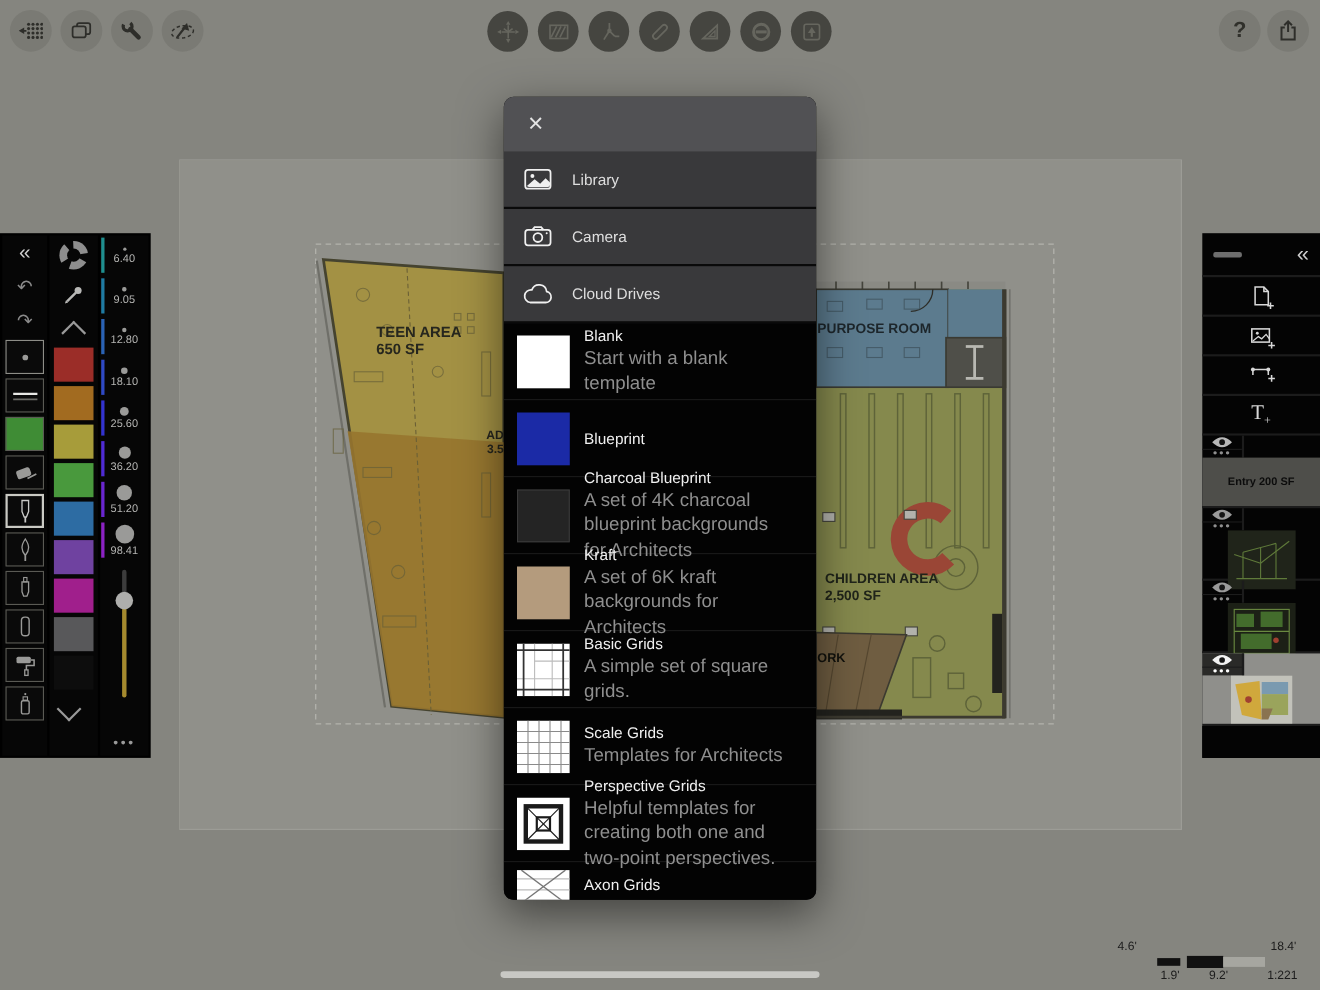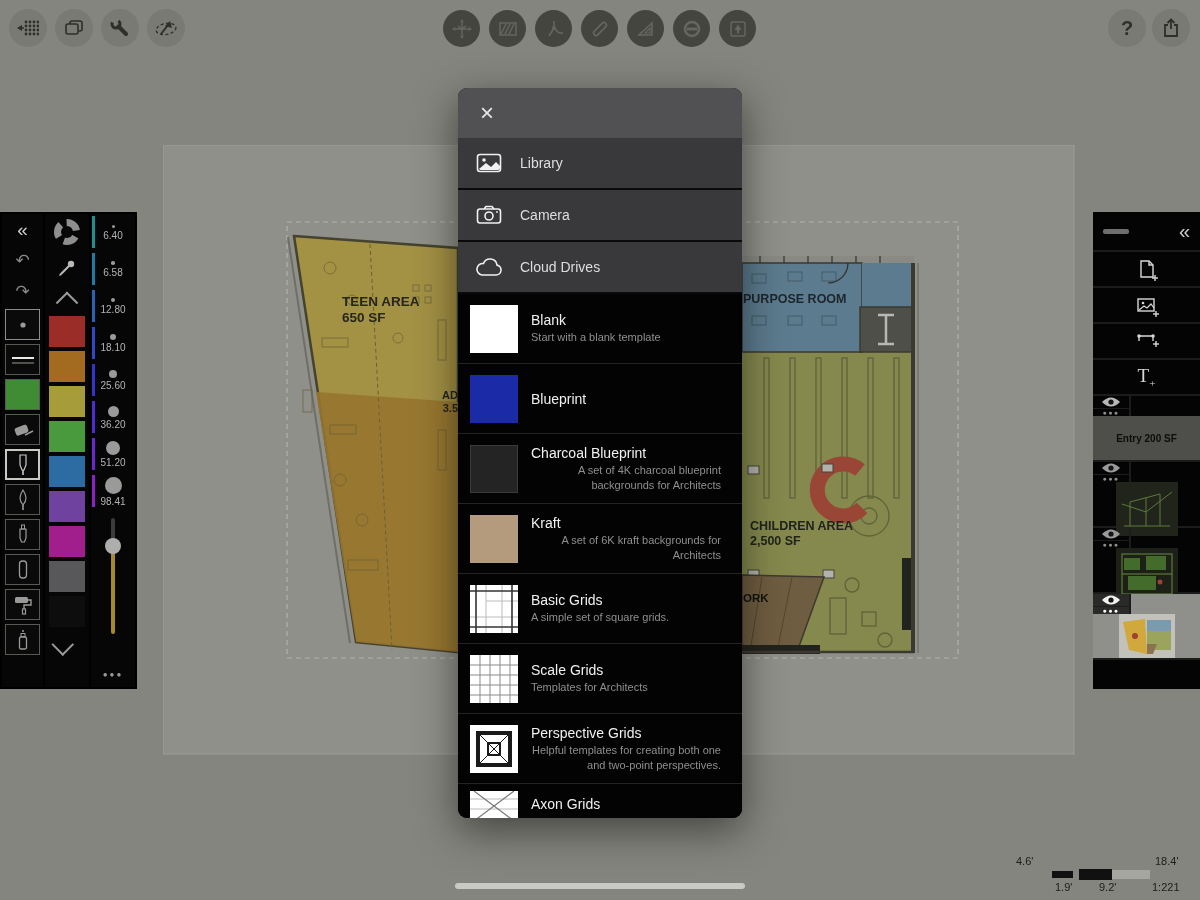--- a/index.html
+++ b/index.html
@@ -63,21 +63,21 @@
   #modal-title { flex:1; text-align:center; color:#fff; font-size:16px; font-weight:bold; }
   #modal-close { position:absolute; left:14px; top:10px; width:30px; height:30px; color:#e4e4e4;
                  font-size:24px; font-weight:300; display:flex; align-items:center; justify-content:center; }
   .src-row { height:52px; background:#39393b; border-bottom:2px solid #0a0a0a; display:flex; align-items:center; padding-left:14px; }
   .src-ic { width:34px; display:flex; justify-content:center; }
   .src-lbl { color:#dedede; font-size:14px; margin-left:14px; }
   .tpl-row { height:70px; display:flex; align-items:center; border-bottom:1px solid #232323; background:#030303; }
   .tpl-thumb { width:48px; height:48px; margin-left:12px; flex:none; }
   .tpl-txt { margin-left:13px; padding-right:8px; }
   .tpl-name { color:#f0f0f0; font-size:14px; }
-  .tpl-desc { color:#8f8f8f; font-size:11px; line-height:1.32; margin-top:2px; max-width:190px;text-align:right; }
+  .tpl-desc { color:#8f8f8f; font-size:17px; line-height:1.32; margin-top:2px; max-width:190px; }
   .th-blank { background:#ffffff; }
   .th-blue { background:#1b2aa6; }
   .th-char { background:#242424; border:1px solid #3a3a3a; }
   .th-kraft { background:#b49b7d; }
 
   
   #home-bar { left:455px; top:883px; width:290px; height:6px; border-radius:3px; background:#d4d4d0; opacity:.85; }
   .scale-lbl { position:absolute; font-size:11px; color:#1c1c1c; }
   .scale-bar { position:absolute; }
   text { font-family:"Liberation Sans", sans-serif; }
@@ -394,21 +394,21 @@
 
     <div class="lp-col" id="lp-c3">
       <div class="szrow">
         <div class="szbar" style="background:#1f8f8f"></div>
         <div class="szdot" style="width:3px;height:3px;"></div>
         <div class="szlbl">6.40</div>
       </div>
       <div class="szrow">
         <div class="szbar" style="background:#1f7ba2"></div>
         <div class="szdot" style="width:3.5px;height:3.5px;"></div>
-        <div class="szlbl">6.58</div>
+        <div class="szlbl">9.05</div>
       </div>
       <div class="szrow">
         <div class="szbar" style="background:#2a62b4"></div>
         <div class="szdot" style="width:4.5px;height:4.5px;"></div>
         <div class="szlbl">12.80</div>
       </div>
       <div class="szrow">
         <div class="szbar" style="background:#2f49c4"></div>
         <div class="szdot" style="width:6px;height:6px;"></div>
         <div class="szlbl">18.10</div>

